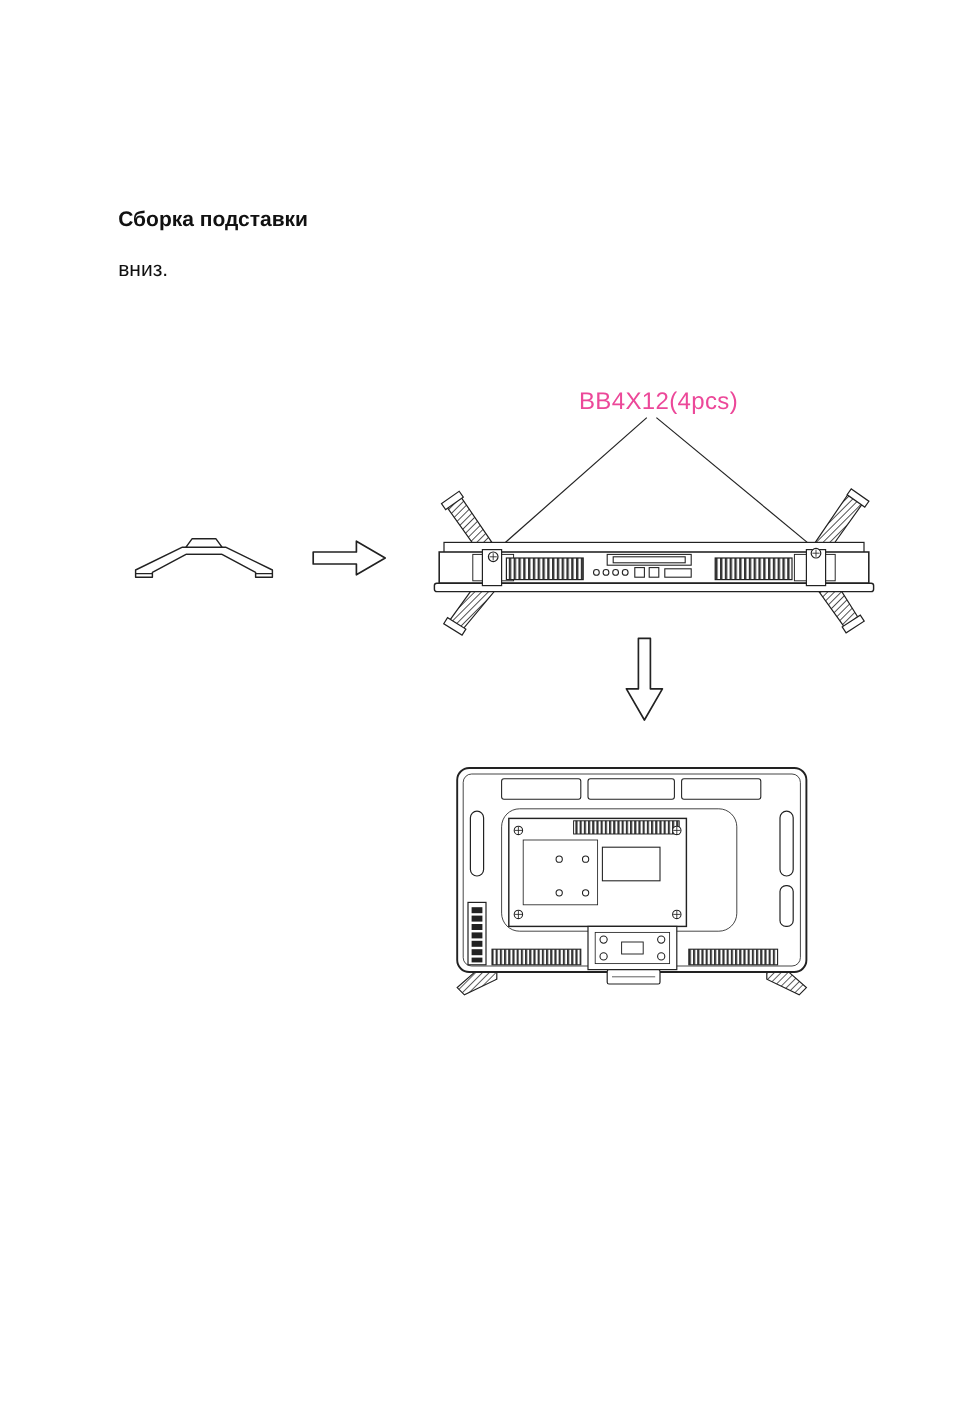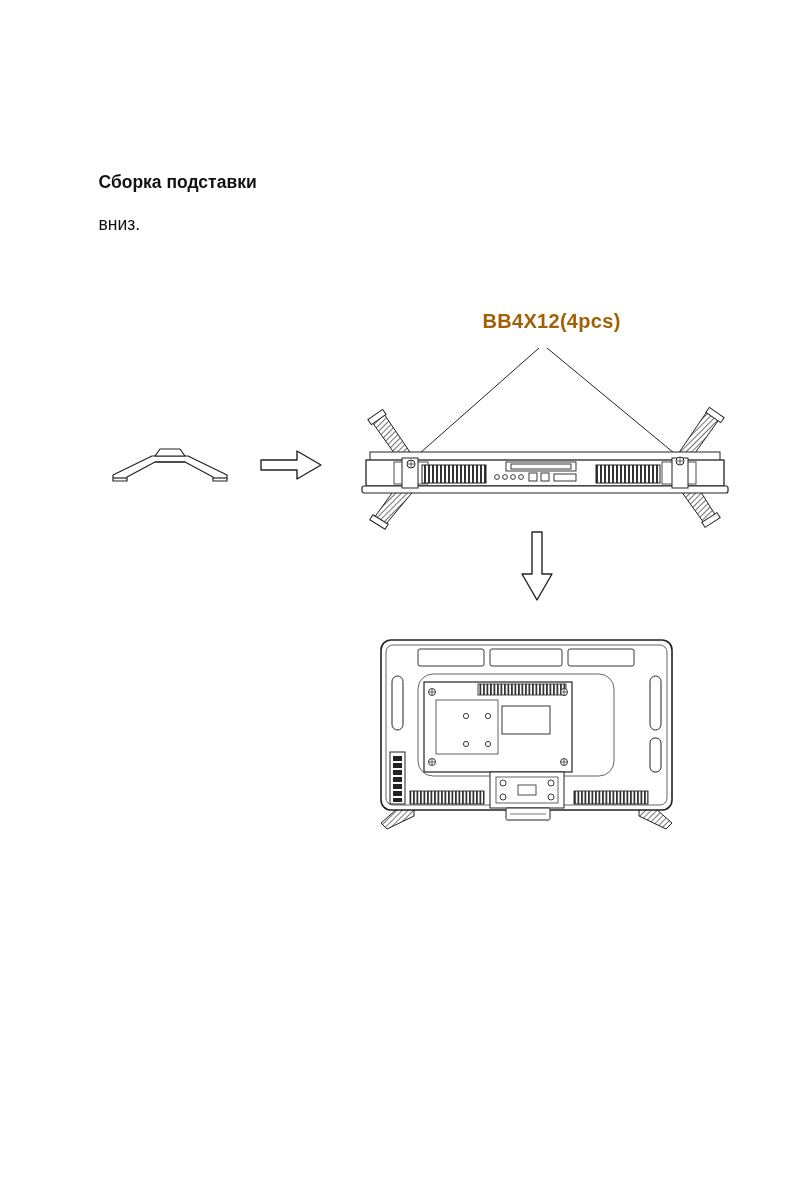--- a/index.html
+++ b/index.html
@@ -3,21 +3,21 @@
 <meta charset="utf-8">
 <style>
   * { margin:0; padding:0; box-sizing:border-box; }
   html,body { background:#ffffff; }
   body { font-family:"Liberation Sans","DejaVu Sans",sans-serif; color:#141414; }
   .page { position:relative; width:737px; height:1190px; background:#ffffff; overflow:hidden; margin:0 auto; }
   .heading  { position:absolute; left:63px; top:172px; font-size:17.5px; font-weight:700; color:#111; }
   .body-line{ position:absolute; left:63px; font-size:17.5px; color:#111; white-space:nowrap; }
   .line1 { top:202px; }
   .line2 { top:214px; }
-  .screw-label { position:absolute; left:447px; top:310px; font-size:20px; color:#a16207; letter-spacing:0.3px;font-weight:bold; }
+  .screw-label { position:absolute; left:447px; top:324px; font-size:20px; color:#ec4899; letter-spacing:0.3px; }
   svg.fig { position:absolute; display:block; }
   .stand-fig   { left:70px;  top:443px; }
   .arrow-right { left:223px; top:448px; }
   .tv-bottom   { left:320px; top:340px; }
   .arrow-down  { left:483px; top:530px; }
   .tv-back     { left:342px; top:636px; }
 </style>
 </head>
 <body>
 

